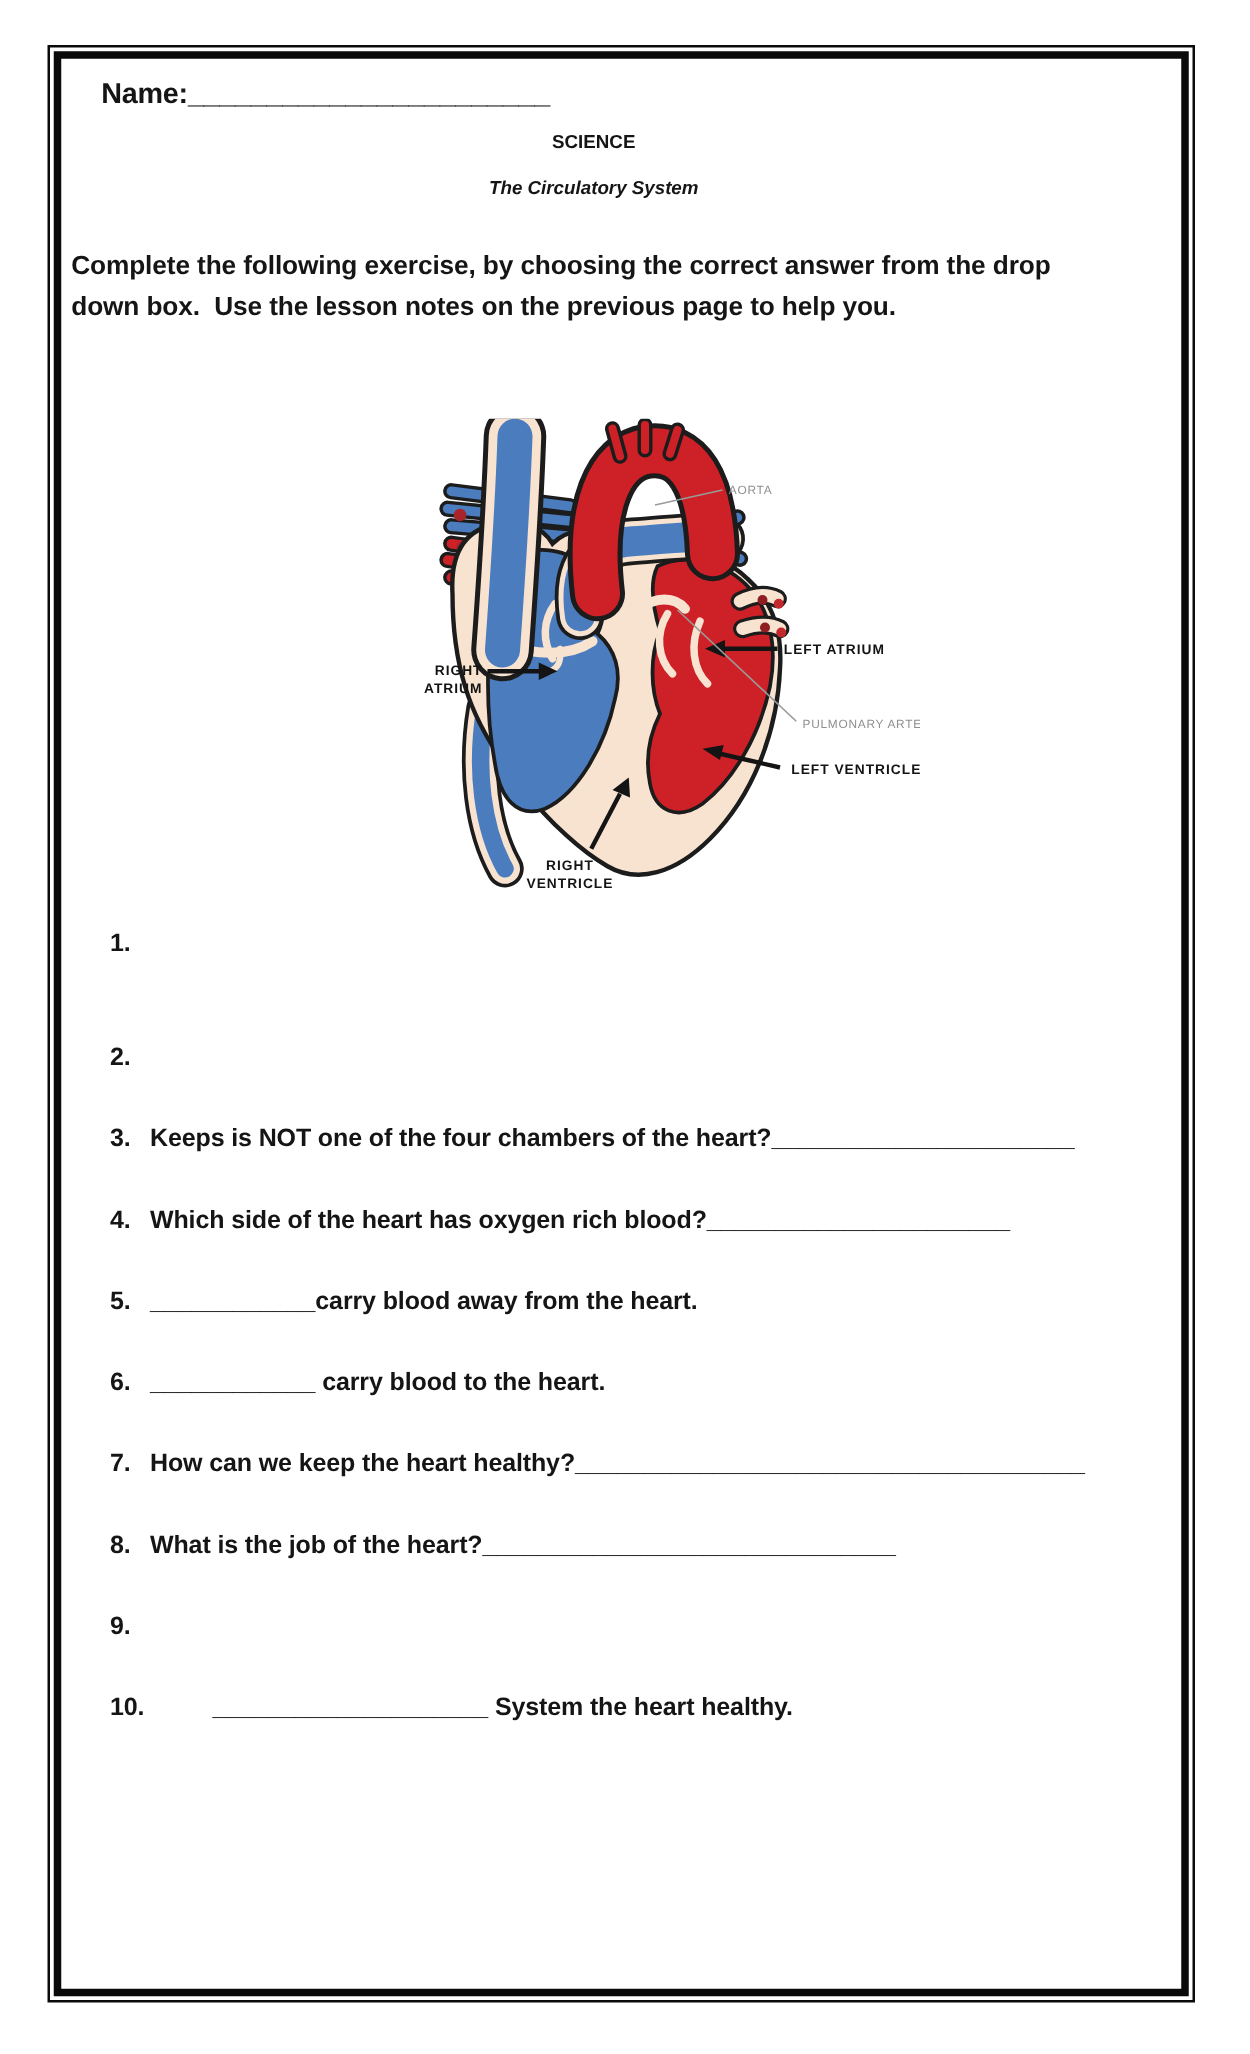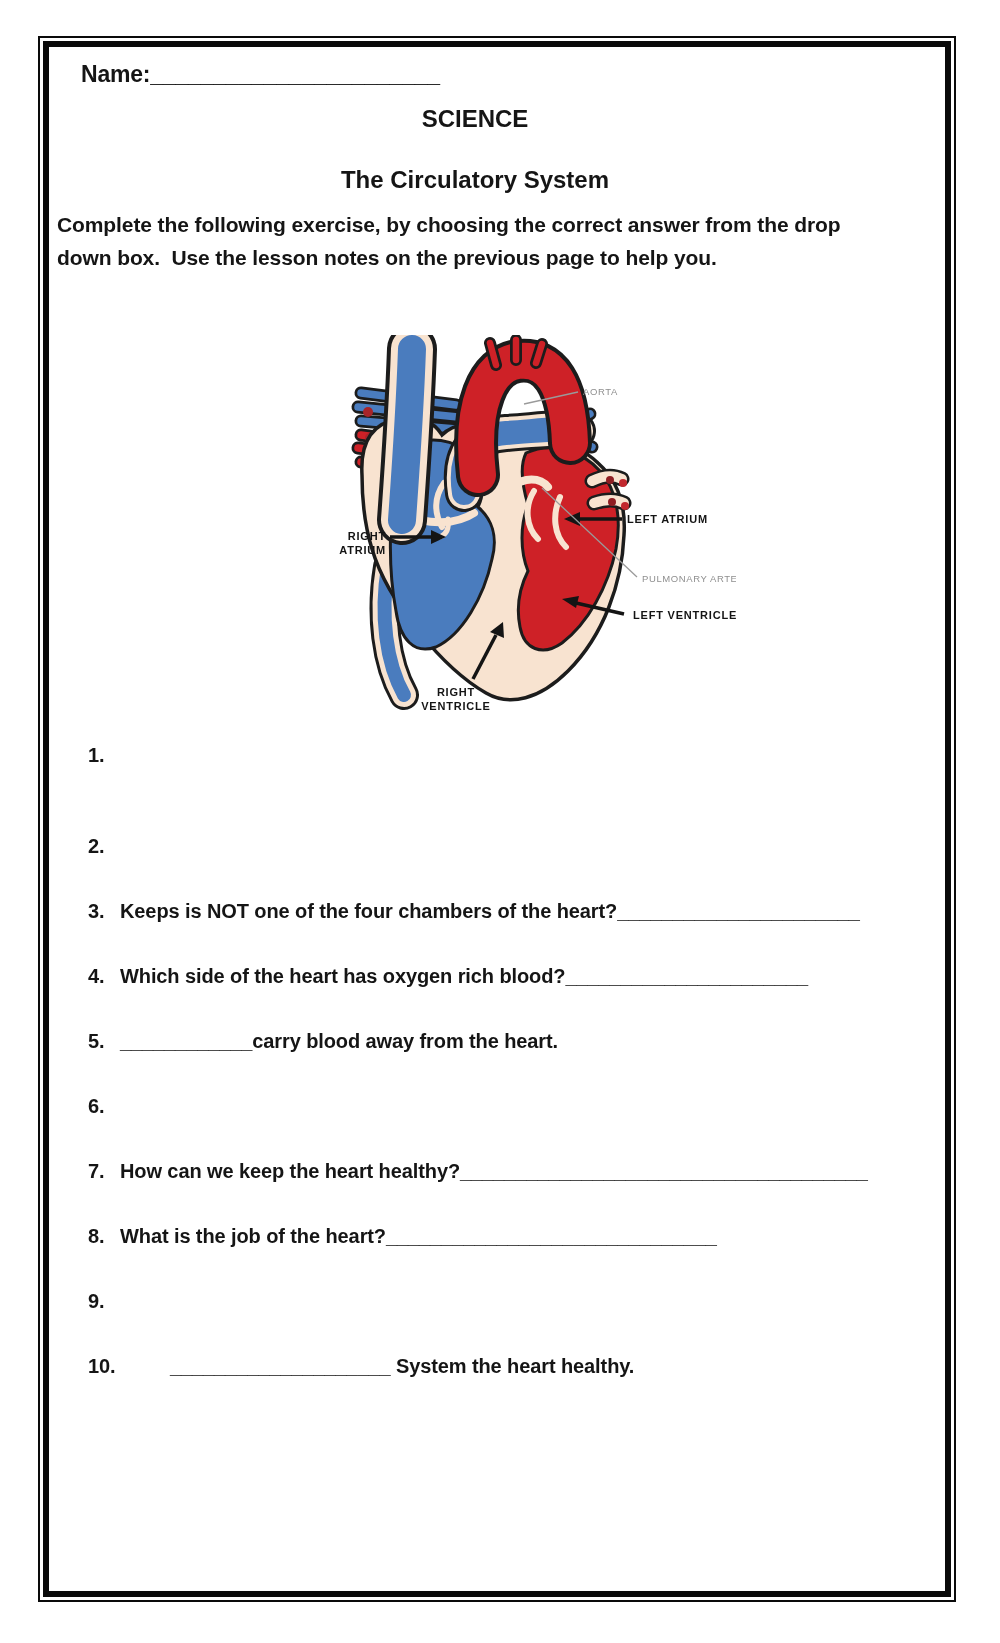--- a/index.html
+++ b/index.html
@@ -14,26 +14,26 @@
   .frame-inner{
     position:absolute;left:3px;top:3px;right:3px;bottom:3px;
     border:6px solid #0a0a0a;
   }
   .name-line{
     position:absolute;left:57px;top:61px;
     font-size:23px;font-weight:bold;letter-spacing:-0.2px;white-space:pre;margin-left:24px;
   }
   .title,.subtitle{
     position:absolute;left:57px;width:836px;text-align:center;
-    font-size:24px;font-weight:bold;
+    font-size:15px;font-weight:bold;
   }
   .title{top:105px;}
-  .subtitle{top:166px;}
+  .subtitle{top:142px;font-style:italic;}
   .instructions{
-    position:absolute;left:57px;top:208px;width:846px;
+    position:absolute;left:57px;top:196px;width:846px;
     font-size:21px;font-weight:bold;line-height:33px;
     white-space:pre-wrap;letter-spacing:-0.1px;
   }
   .diagram{position:absolute;left:316px;top:335px;width:420px;height:380px;}
   .questions{position:absolute;left:88px;top:740px;width:810px;}
   .q-row{
     display:flex;font-size:20px;font-weight:bold;line-height:30px;
     white-space:pre;margin-bottom:35px;letter-spacing:-0.1px;
   }
   .q-row:first-child{margin-bottom:61px;}
@@ -177,21 +177,21 @@
   <div class="q-row">
     <span class="q-num">3.</span><span class="q-text">Keeps is NOT one of the four chambers of the heart?______________________</span>
   </div>
   <div class="q-row">
     <span class="q-num">4.</span><span class="q-text">Which side of the heart has oxygen rich blood?______________________</span>
   </div>
   <div class="q-row">
     <span class="q-num">5.</span><span class="q-text">____________carry blood away from the heart.</span>
   </div>
   <div class="q-row">
-    <span class="q-num">6.</span>
+    <span class="q-num">6.</span><span class="q-text">____________ carry blood to the heart.</span>
   </div>
   <div class="q-row">
     <span class="q-num">7.</span><span class="q-text">How can we keep the heart healthy?_____________________________________</span>
   </div>
   <div class="q-row">
     <span class="q-num">8.</span><span class="q-text">What is the job of the heart?______________________________</span>
   </div>
   <div class="q-row">
     <span class="q-num">9.</span>
   </div>

